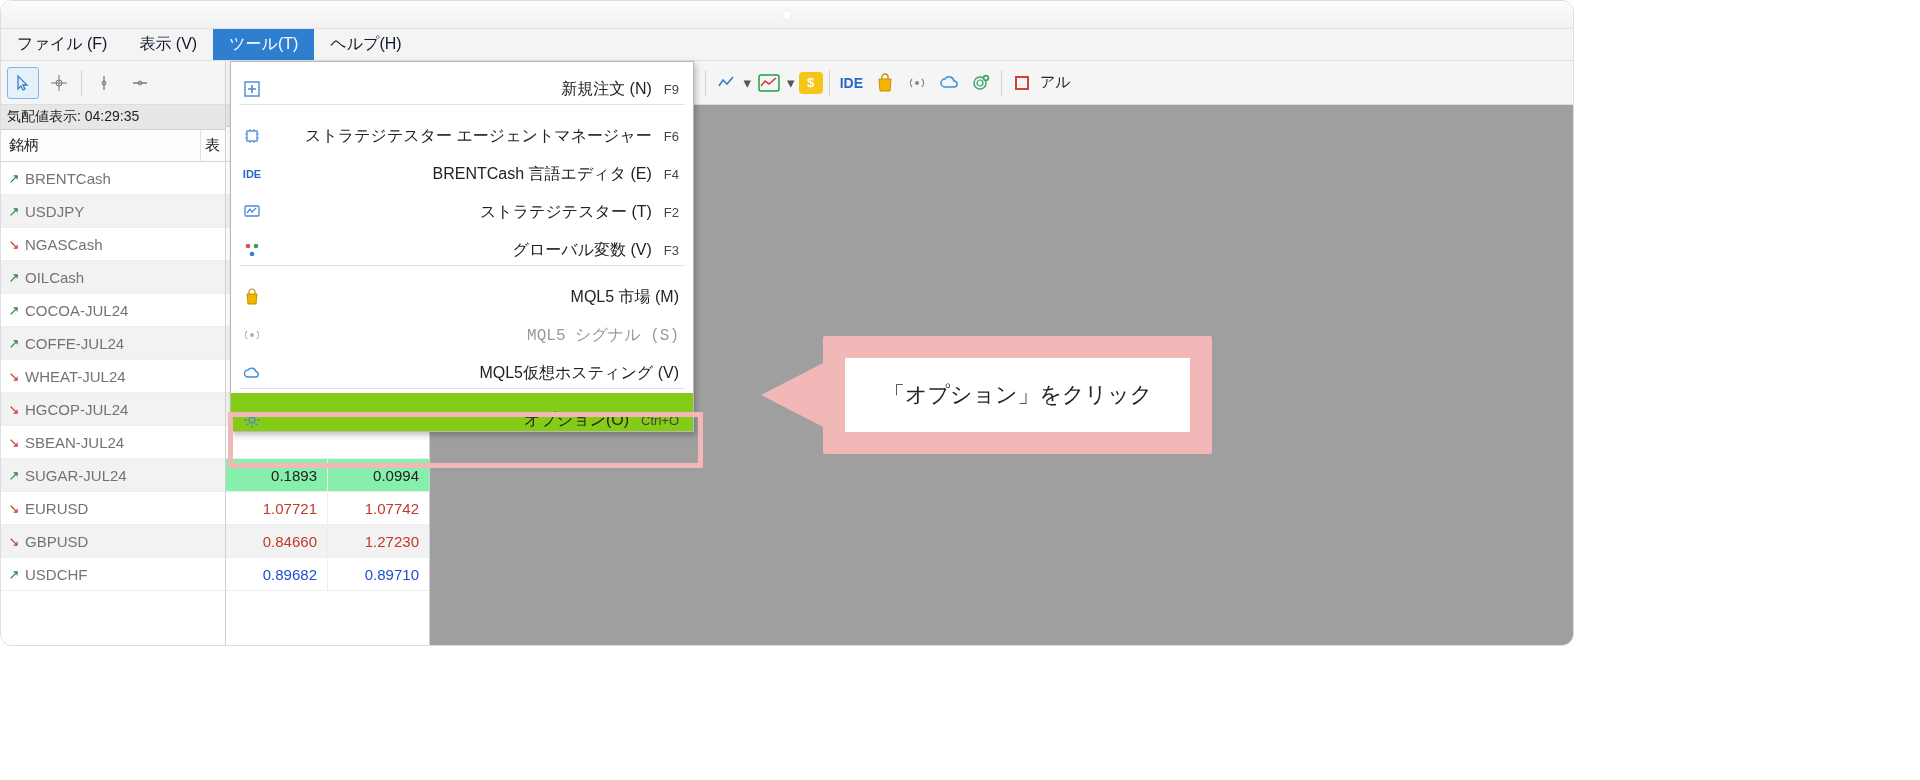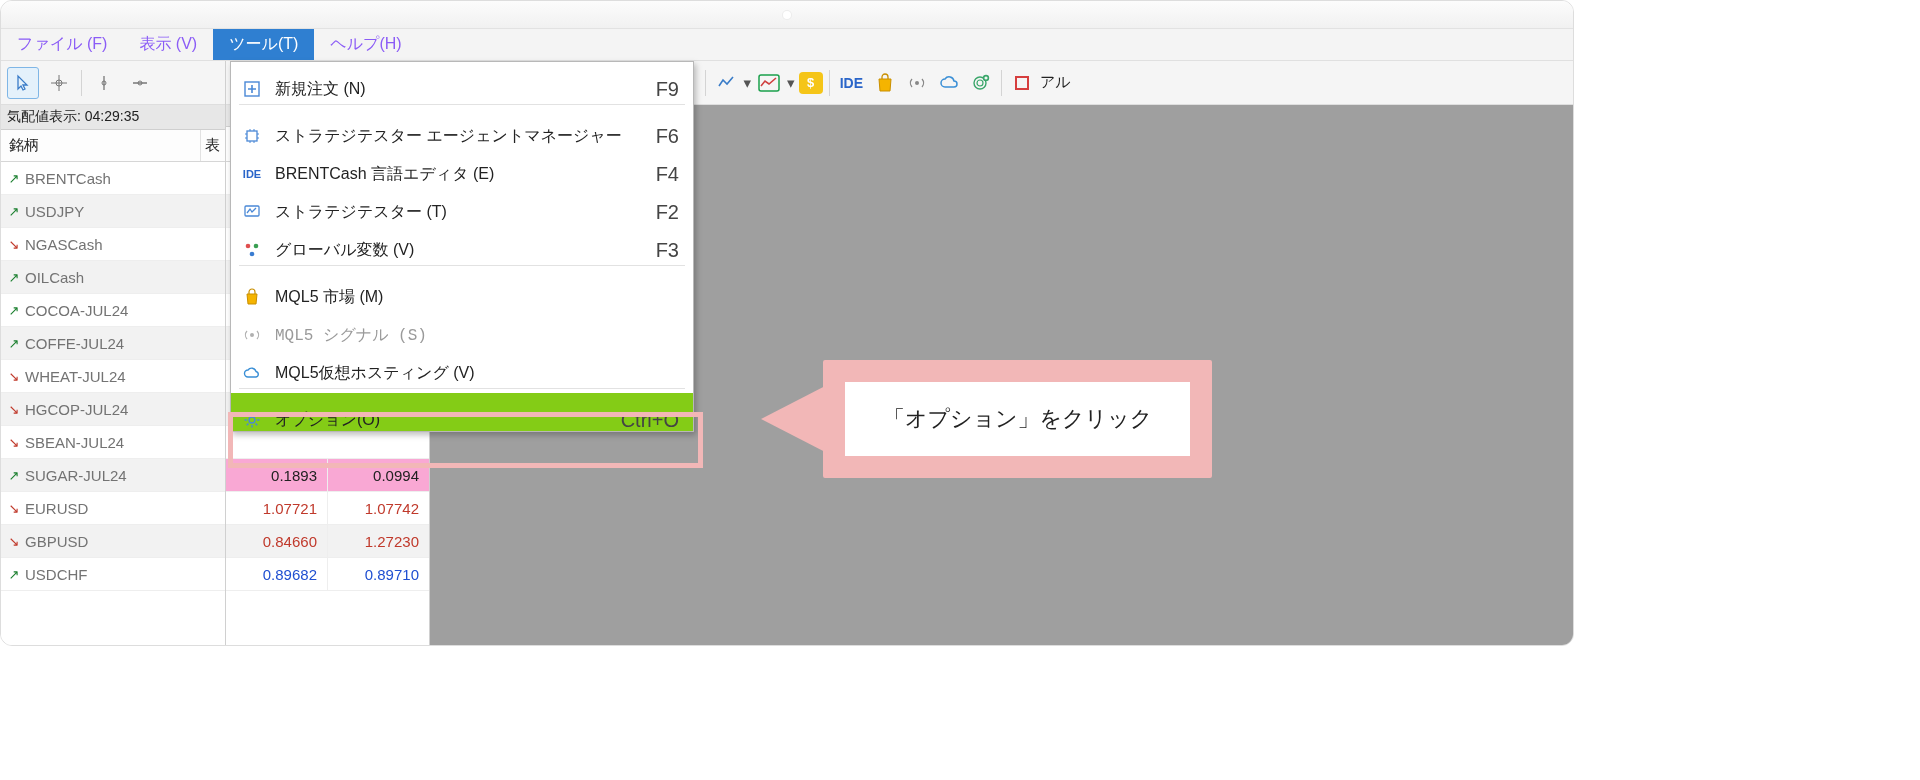--- a/index.html
+++ b/index.html
@@ -40,21 +40,21 @@
     border-bottom: 1px solid #e0e0e0;
     display: flex;
     align-items: stretch;
     font-size: 16px;
   }
   .menubar .menuitem {
     padding: 0 16px;
     display: flex;
     align-items: center;
     cursor: default;
-    color: #8b5cf6;
+    color: #0f172a;
   }
   .menubar .menuitem.active {
     background: #2f7fd1;
     color: #fff;
   }
   
   .content {
     display: flex;
     height: calc(100% - 60px);
     position: relative;
@@ -191,29 +191,30 @@
     z-index:50;
   }
   .dropdown .ditem {
     display:flex;
     align-items:center;
     height:38px;
     padding:16px 14px 0 10px;
     font-size:16px;
     color:#222;
     gap:12px;
+    text-align:right;
   }
   .dropdown .ditem.disabled { color:#9a9a9a;font-family:Liberation Mono, monospace; }
   .dropdown .ditem .dicon {
     width:22px; height:22px; display:flex; align-items:center; justify-content:center;
     color:#4a88d6;
   }
   .dropdown .ditem.disabled .dicon { color:#b0b0b0; }
   .dropdown .ditem .dlabel { flex:1; }
-  .dropdown .ditem .dshort { color:#444; font-size:20px; }
+  .dropdown .ditem .dshort { color:#444; font-size:13px; }
   .dropdown .dsep { height:1px; background:#e2e2e2; margin:4px 8px; }
   .dropdown .ditem.highlight {
     background:#84cc16;
   }
   
   .pink-ring {
     position:absolute;
     border:5px solid #f2b7b7;
     pointer-events:none;
     z-index:60;
@@ -362,21 +363,21 @@
           <div class="brow alt"></div>
           <div class="brow"></div>
           <div class="brow alt"></div>
           <div class="brow"></div>
           <div class="brow alt"></div>
           <div class="brow"></div>
           <div class="brow alt"></div>
           <div class="brow"></div>
         </div>
       <div class="price-rows" id="price-rows">
-          <div class="prow alt" style="background: #f9a8d4;">
+          <div class="prow alt" style="background: #86efac;">
             <span class="p1 black">0.1893</span>
             <span class="p2 black">0.0994</span>
           </div>
           <div class="prow">
             <span class="p1 red">1.07721</span>
             <span class="p2 red">1.07742</span>
           </div>
           <div class="prow alt" style="background: rgb(242, 242, 242);">
             <span class="p1 red">0.84660</span>
             <span class="p2 red">1.27230</span>
@@ -551,18 +552,18 @@
             </g>
           </svg>
       </span>
       <span class="dlabel">オプション(O)</span>
       <span class="dshort">Ctrl+O</span>
     </div>
   </div>
 
   <div class="pink-ring" style="left:227px; top:411px; width:475px; height:56px;"></div>
 
-  <div class="callout" style="left:822px; top:335px;margin-top:24px;">
+  <div class="callout" style="left:822px; top:335px;">
     <div class="tail"></div>
     <div class="box">「オプション」をクリック</div>
   </div>
 
 </div>
 
 </body></html>

